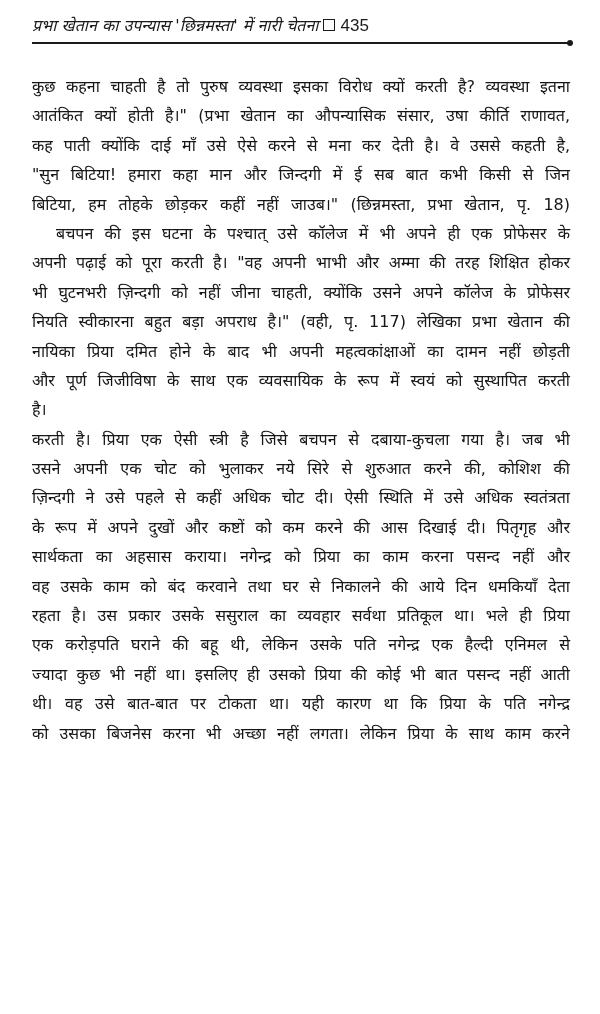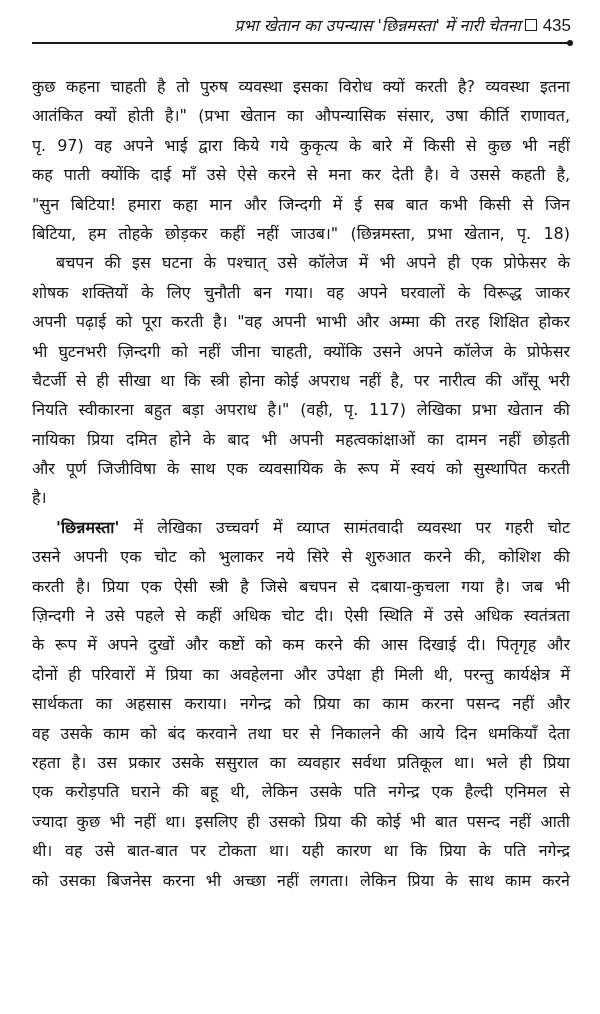--- a/index.html
+++ b/index.html
@@ -4,21 +4,21 @@
   <style>
     html, body { margin: 0; padding: 0; }
     body {
       width: 600px; height: 1014px; overflow: hidden;
       background: #ffffff; color: #161616;
       font-family: "DejaVu Sans", "Liberation Sans", sans-serif;
       position: relative;
     }
     .running-head {
       position: absolute; left: 32px; right: 29px; top: 14px;
-      height: 24px; text-align: right;
+      height: 24px; 
       font-size: 16px; font-style: italic; color: #1a1a1a;
       white-space: nowrap;
     }
     .running-head .box {
       display: inline-block; width: 10px; height: 10px;
       border: 1.5px solid #1a1a1a; margin: 0 6px 0 4px;
       vertical-align: 0px;
     }
     .running-head .pageno { font-style: normal; font-family: "Liberation Sans", sans-serif; font-size: 17px; }
     .rule {
@@ -46,39 +46,34 @@
 <body>
 
 <div class="running-head"><span>प्रभा खेतान का उपन्यास 'छिन्नमस्ता' में नारी चेतना</span><span class="box"></span><span class="pageno">435</span></div>
 <div class="rule">
     <span class="dot"></span>
   </div>
 
 <div class="body-text">
   <div class="line">कुछ कहना चाहती है तो पुरुष व्यवस्था इसका विरोध क्यों करती है? व्यवस्था इतना</div>
   <div class="line">आतंकित क्यों होती है।" (प्रभा खेतान का औपन्यासिक संसार, उषा कीर्ति राणावत,</div>
-  <div class="line">पृ. 97) वह अपने भाई द्वारा किये गये कुकृत्य के बारे में किसी से कुछ भी नहीं</div>
   <div class="line">कह पाती क्योंकि दाई माँ उसे ऐसे करने से मना कर देती है। वे उससे कहती है,</div>
   <div class="line">"सुन बिटिया! हमारा कहा मान और जिन्दगी में ई सब बात कभी किसी से जिन</div>
   <div class="line">बिटिया, हम तोहके छोड़कर कहीं नहीं जाउब।" (छिन्नमस्ता, प्रभा खेतान, पृ. 18)</div>
   <div class="line indent">बचपन की इस घटना के पश्चात् उसे कॉलेज में भी अपने ही एक प्रोफेसर के</div>
-  <div class="line">शोषक शक्तियों के लिए चुनौती बन गया। वह अपने घरवालों के विरूद्ध जाकर</div>
   <div class="line">अपनी पढ़ाई को पूरा करती है। "वह अपनी भाभी और अम्मा की तरह शिक्षित होकर</div>
   <div class="line">भी घुटनभरी ज़िन्दगी को नहीं जीना चाहती, क्योंकि उसने अपने कॉलेज के प्रोफेसर</div>
-  <div class="line">चैटर्जी से ही सीखा था कि स्त्री होना कोई अपराध नहीं है, पर नारीत्व की आँसू भरी</div>
   <div class="line">नियति स्वीकारना बहुत बड़ा अपराध है।" (वही, पृ. 117) लेखिका प्रभा खेतान की</div>
   <div class="line">नायिका प्रिया दमित होने के बाद भी अपनी महत्वकांक्षाओं का दामन नहीं छोड़ती</div>
   <div class="line">और पूर्ण जिजीविषा के साथ एक व्यवसायिक के रूप में स्वयं को सुस्थापित करती</div>
   <div class="line last">है।</div>
-  <div class="line indent"><span class="b">'छिन्नमस्ता'</span> <span>में लेखिका उच्चवर्ग में व्याप्त सामंतवादी व्यवस्था पर गहरी चोट</span></div>
+  <div class="line">करती है। प्रिया एक ऐसी स्त्री है जिसे बचपन से दबाया-कुचला गया है। जब भी</div>
   <div class="line">उसने अपनी एक चोट को भुलाकर नये सिरे से शुरुआत करने की, कोशिश की</div>
-  <div class="line">करती है। प्रिया एक ऐसी स्त्री है जिसे बचपन से दबाया-कुचला गया है। जब भी</div>
   <div class="line">ज़िन्दगी ने उसे पहले से कहीं अधिक चोट दी। ऐसी स्थिति में उसे अधिक स्वतंत्रता</div>
   <div class="line">के रूप में अपने दुखों और कष्टों को कम करने की आस दिखाई दी। पितृगृह और</div>
-  <div class="line">दोनों ही परिवारों में प्रिया का अवहेलना और उपेक्षा ही मिली थी, परन्तु कार्यक्षेत्र में</div>
   <div class="line">सार्थकता का अहसास कराया। नगेन्द्र को प्रिया का काम करना पसन्द नहीं और</div>
   <div class="line">वह उसके काम को बंद करवाने तथा घर से निकालने की आये दिन धमकियाँ देता</div>
   <div class="line">रहता है। उस प्रकार उसके ससुराल का व्यवहार सर्वथा प्रतिकूल था। भले ही प्रिया</div>
   <div class="line">एक करोड़पति घराने की बहू थी, लेकिन उसके पति नगेन्द्र एक हैल्दी एनिमल से</div>
   <div class="line">ज्यादा कुछ भी नहीं था। इसलिए ही उसको प्रिया की कोई भी बात पसन्द नहीं आती</div>
   <div class="line">थी। वह उसे बात-बात पर टोकता था। यही कारण था कि प्रिया के पति नगेन्द्र</div>
   <div class="line">को उसका बिजनेस करना भी अच्छा नहीं लगता। लेकिन प्रिया के साथ काम करने</div>
 </div>
 
 </body></html>

